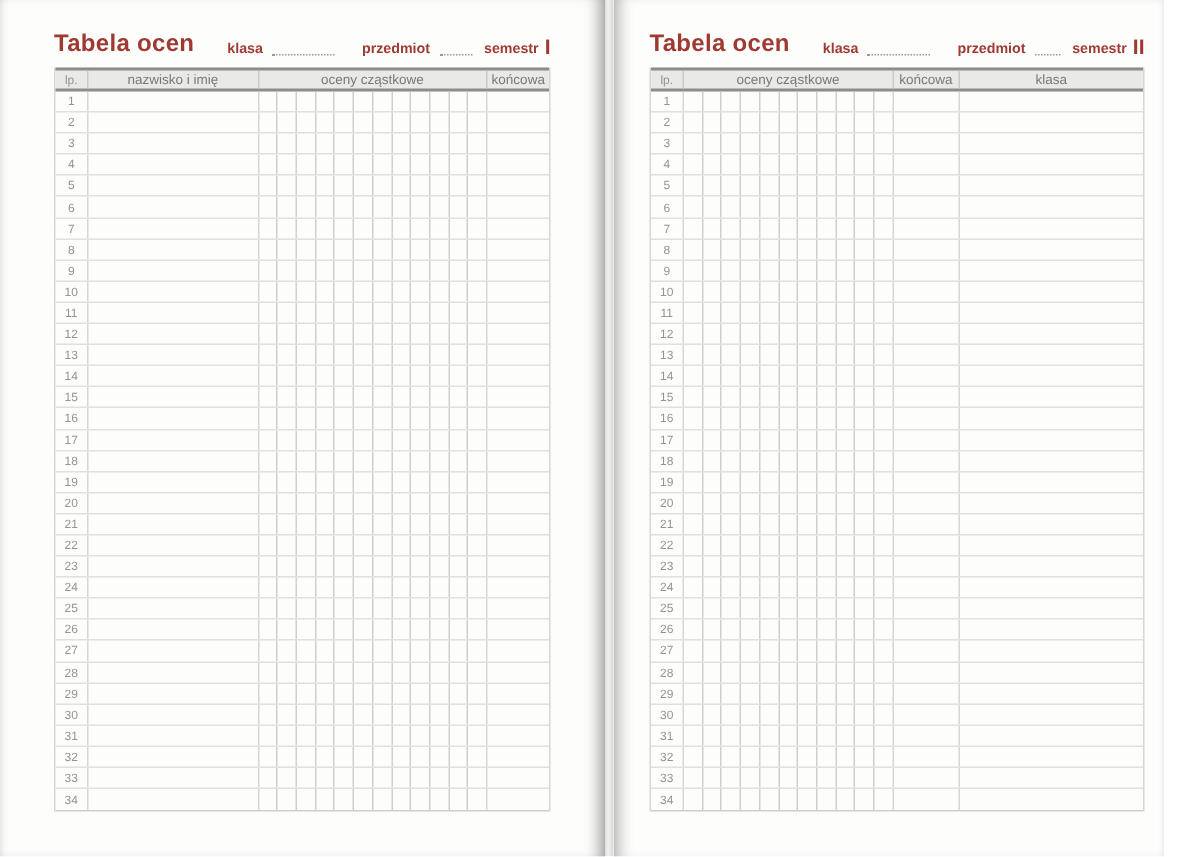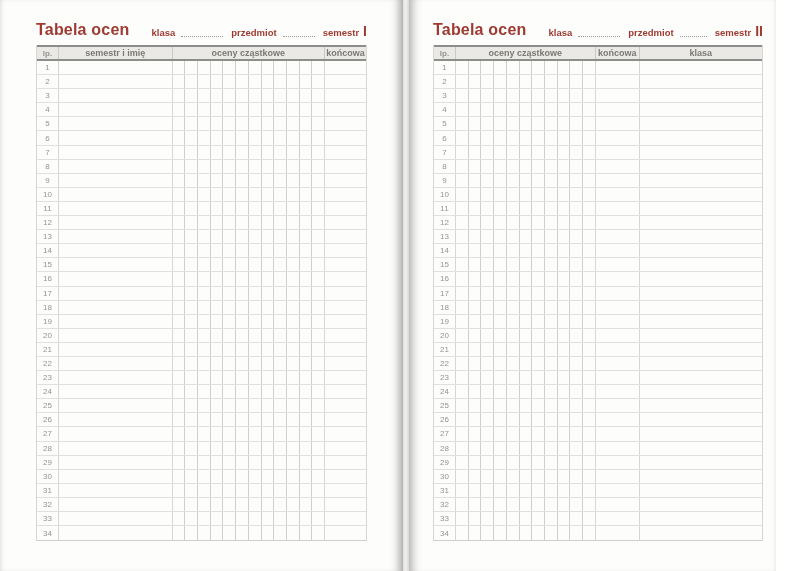--- a/index.html
+++ b/index.html
@@ -15,40 +15,40 @@
              box-shadow: inset -10px 0 10px -7px rgba(60,58,54,.50),
                          inset 4px 0 4px -3px rgba(60,58,54,.16); }
   .page.p1 { left:409px; width:367px; padding:19px 13px 0 24px;
              box-shadow: inset 10px 0 10px -7px rgba(60,58,54,.42),
                          inset -3px 0 3px -2px rgba(60,58,54,.10); }
 
   .titlebar { display:flex; align-items:flex-end; height:20px; margin-bottom:6px; }
   .title   { font-size:16px; font-weight:bold; color:var(--accent,#9e3a31);
              letter-spacing:.2px; line-height:18px; white-space:nowrap; }
   .flabel  { font-size:9.5px; font-weight:bold; color:var(--accent,#9e3a31);
-             line-height:13px; margin-left:8px; white-space:nowrap; }
+             line-height:13px; margin-left:18px; white-space:nowrap; }
   .flabel.first { margin-left:22px; }
   .flabel.sem   { margin-left:8px; }
   .dots { border-bottom:1px dotted var(--dotted-line,#9b9994); height:9px; }
   .dots.klasa-dots     { width:42px; margin:0 0 2px 6px; }
   .dots.przedmiot-dots { flex:1; margin:0 0 2px 6px; }
   .numeral { font-size:14px; font-weight:bold; color:var(--accent,#9e3a31);
              line-height:15px; margin-left:4px; }
 
   .gradetable { width:331px;
                 border-left:1px solid var(--cell-border,#d6d6d4);
                 border-right:1px solid var(--cell-border,#d6d6d4); }
   .t1 { width:330px; }
 
   .thead { display:flex; height:16px; background:var(--header-bg,#eae9e6);
            border-top:2px solid var(--header-rule,#8d8d8b);
            border-bottom:2px solid var(--header-rule,#8d8d8b); }
   .th { display:flex; align-items:center; justify-content:center;
         font-size:9px; color:var(--header-text,#7b7974);
-        border-right:1px solid #c9c9c6; white-space:nowrap; overflow:hidden;font-weight:bold; }
+        border-right:1px solid #c9c9c6; white-space:nowrap; overflow:hidden; }
   .th:last-child { border-right:none; }
 
   .tbody { border-bottom:1px solid var(--grid-line,#cfcfcd); }
   .tr { display:flex; height:14.1px; border-bottom:1px solid var(--row-line,#e0e0de); }
   .tr:last-child { border-bottom:none; }
   .td { border-right:1px solid var(--cell-border,#d6d6d4); }
   .td:last-child { border-right:none; }
 
   .col-lp { width:22px; display:flex; align-items:center; justify-content:center;
             font-size:8px; color:var(--row-number-text,#96948f); }
@@ -71,21 +71,21 @@
       <span class="flabel first">klasa</span>
       <span class="dots klasa-dots"></span>
       <span class="flabel">przedmiot</span>
       <span class="dots przedmiot-dots"></span>
       <span class="flabel sem">semestr</span>
       <span class="numeral">I</span>
     </header>
     <div class="gradetable t0">
         <div class="thead">
           <div class="th col-lp">lp.</div>
-          <div class="th col-name">semestr i imię</div>
+          <div class="th col-name">nazwisko i imię</div>
           <div class="th col-grades" style="width: 152.4px;">oceny cząstkowe</div>
           <div class="th col-final">końcowa</div>
         </div>
         <div class="tbody">
           <div class="tr">
             <div class="td col-lp">1</div>
             <div class="td col-name"></div>
             <div class="td col-grades" style="width: 152.4px;">
               <div class="grade-cell"></div>
               <div class="grade-cell"></div>

